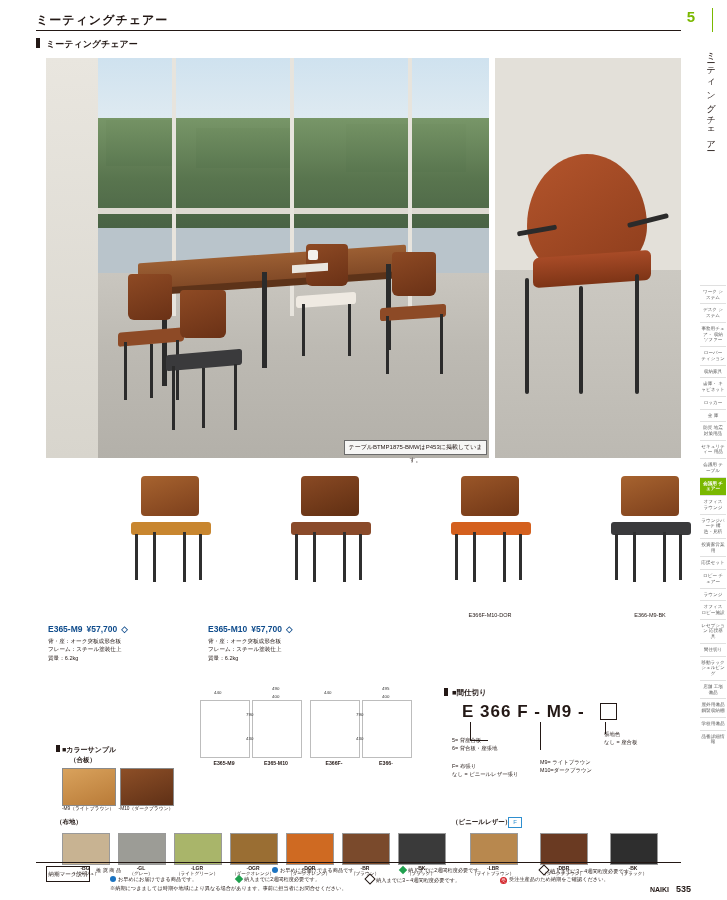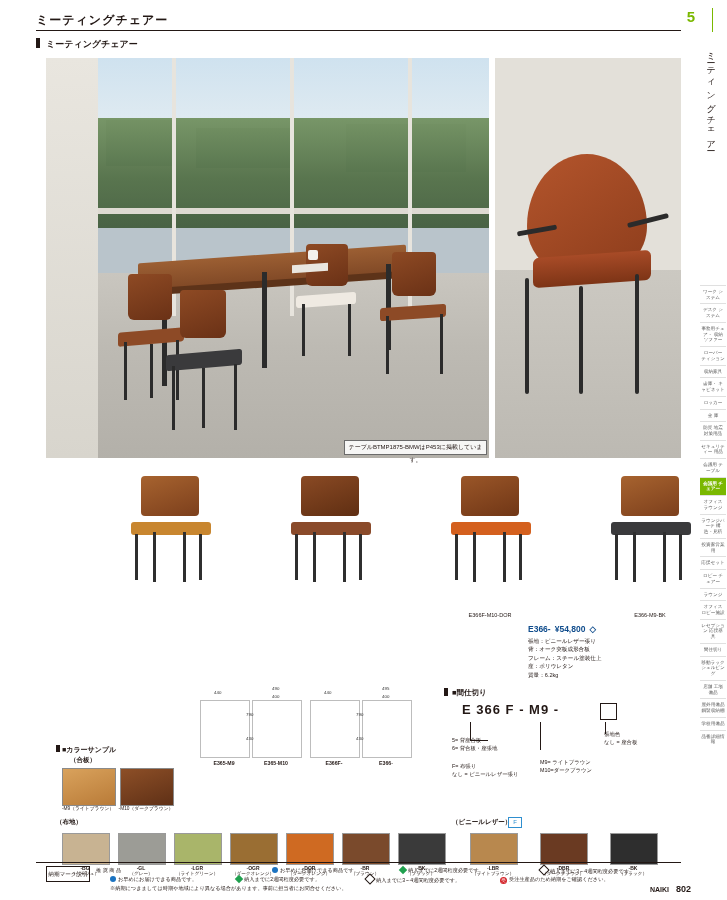--- a/index.html
+++ b/index.html
@@ -98,21 +98,21 @@
   .vl-box{position:absolute;left:508px;top:817px;width:12px;height:9px;border:1px solid #2f8fcf;color:#2f8fcf;font-size:6px;text-align:center;line-height:9px;}
 
   
   .dgrm{position:absolute;border:1px solid #bdbdbd;background:#fff;}
   .dgrm-lbl{position:absolute;text-align:center;font-size:5.2px;font-weight:bold;}
   .dim{position:absolute;font-size:4.4px;color:#333;}
 
   
   .mc-title{position:absolute;left:452px;top:688px;font-size:7.5px;font-weight:bold;}
   .mc-bar{position:absolute;left:444px;top:688px;width:4px;height:8px;background:#231815;}
-  .mc-code{position:absolute;left:462px;top:702px;font-size:13px;font-weight:bold;letter-spacing:1px;}
+  .mc-code{position:absolute;left:462px;top:702px;font-size:17px;font-weight:bold;letter-spacing:1px;}
   .mc-sq{position:absolute;left:600px;top:703px;width:15px;height:15px;border:1px solid #231815;}
   .mc-note{position:absolute;font-size:5.4px;line-height:1.55;}
   .mc-line{position:absolute;background:#231815;}
 
   
   .rail{position:absolute;right:3px;top:285px;width:24px;}
   .rail-item{width:24px;font-size:4.6px;line-height:1.25;color:#5a5a5a;padding:3px 1px;border-top:1px solid #e0e0e0;text-align:center;}
   .rail-item.active{background:#7ab800;color:#fff;font-weight:bold;}
 
   
@@ -259,31 +259,35 @@
           <div class="mc-leg" style="left:12px;top:58px;height:46px;"></div>
           <div class="mc-leg" style="left:76px;top:58px;height:46px;"></div>
           <div class="mc-leg" style="left:30px;top:56px;height:50px;"></div>
           <div class="mc-leg" style="left:60px;top:56px;height:50px;"></div>
         </div>
       </div>
       <div class="pcode-sm">E366-M9-BK</div>
     </div>
   </div>
 
-
-
-
-  <div style="position:absolute;left:528px;top:624px;width:160px;">
-    <div><span class="pname">E366-</span><span class="pprice">¥54,800</span><span class="pprice">◇</span></div>
-    <div class="pspec">張地：ビニールレザー張り</div>
-    <div class="pspec" style="margin-top:0">背：オーク突板成形合板</div>
+  <div style="position:absolute;left:48px;top:624px;width:160px;">
+    <div><span class="pname">E365-M9</span><span class="pprice">¥57,700</span><span class="pprice">◇</span></div>
+    <div class="pspec">背・座：オーク突板成形合板</div>
     <div class="pspec" style="margin-top:0">フレーム：スチール塗装仕上</div>
-    <div class="pspec" style="margin-top:0">座：ポリウレタン</div>
     <div class="pspec" style="margin-top:0">質量：6.2kg</div>
   </div>
+
+  <div style="position:absolute;left:208px;top:624px;width:160px;">
+    <div><span class="pname">E365-M10</span><span class="pprice">¥57,700</span><span class="pprice">◇</span></div>
+    <div class="pspec">背・座：オーク突板成形合板</div>
+    <div class="pspec" style="margin-top:0">フレーム：スチール塗装仕上</div>
+    <div class="pspec" style="margin-top:0">質量：6.2kg</div>
+  </div>
+
+
 
   <div class="cs-bar"></div>
   <div class="cs-title">■カラーサンプル</div>
   <div class="cs-sub">（合板）</div>
 
   <div class="veneer" style="left:62px;background:linear-gradient(160deg,#d9a25c,#b97b38);"></div>
   <div class="veneer-lbl" style="left:60px;">
     <span>-M9</span><span>（ライトブラウン）</span>
   </div>
   <div class="veneer" style="left:120px;background:linear-gradient(160deg,#8d4f27,#5f3016);"></div>
@@ -455,15 +459,15 @@
   <div class="ftr-txt" style="left:366px;top:875px;">
     <span class="dia-open"></span><span>納入までに3～4週間程度必要です。</span>
   </div>
   <div class="ftr-txt" style="left:500px;top:875px;">
     <span class="circ-red">受</span><span>受注生産品のため納期をご確認ください。</span>
   </div>
 
   <div class="ftr-txt" style="left:110px;top:884px;">※納期につきましては時期や地域により異なる場合があります。事前に担当者にお問合せください。</div>
 
   <div class="ftr-brand">NAIKI</div>
-  <div class="ftr-num">802</div>
+  <div class="ftr-num">535</div>
 
 </div>
 
 </body></html>

